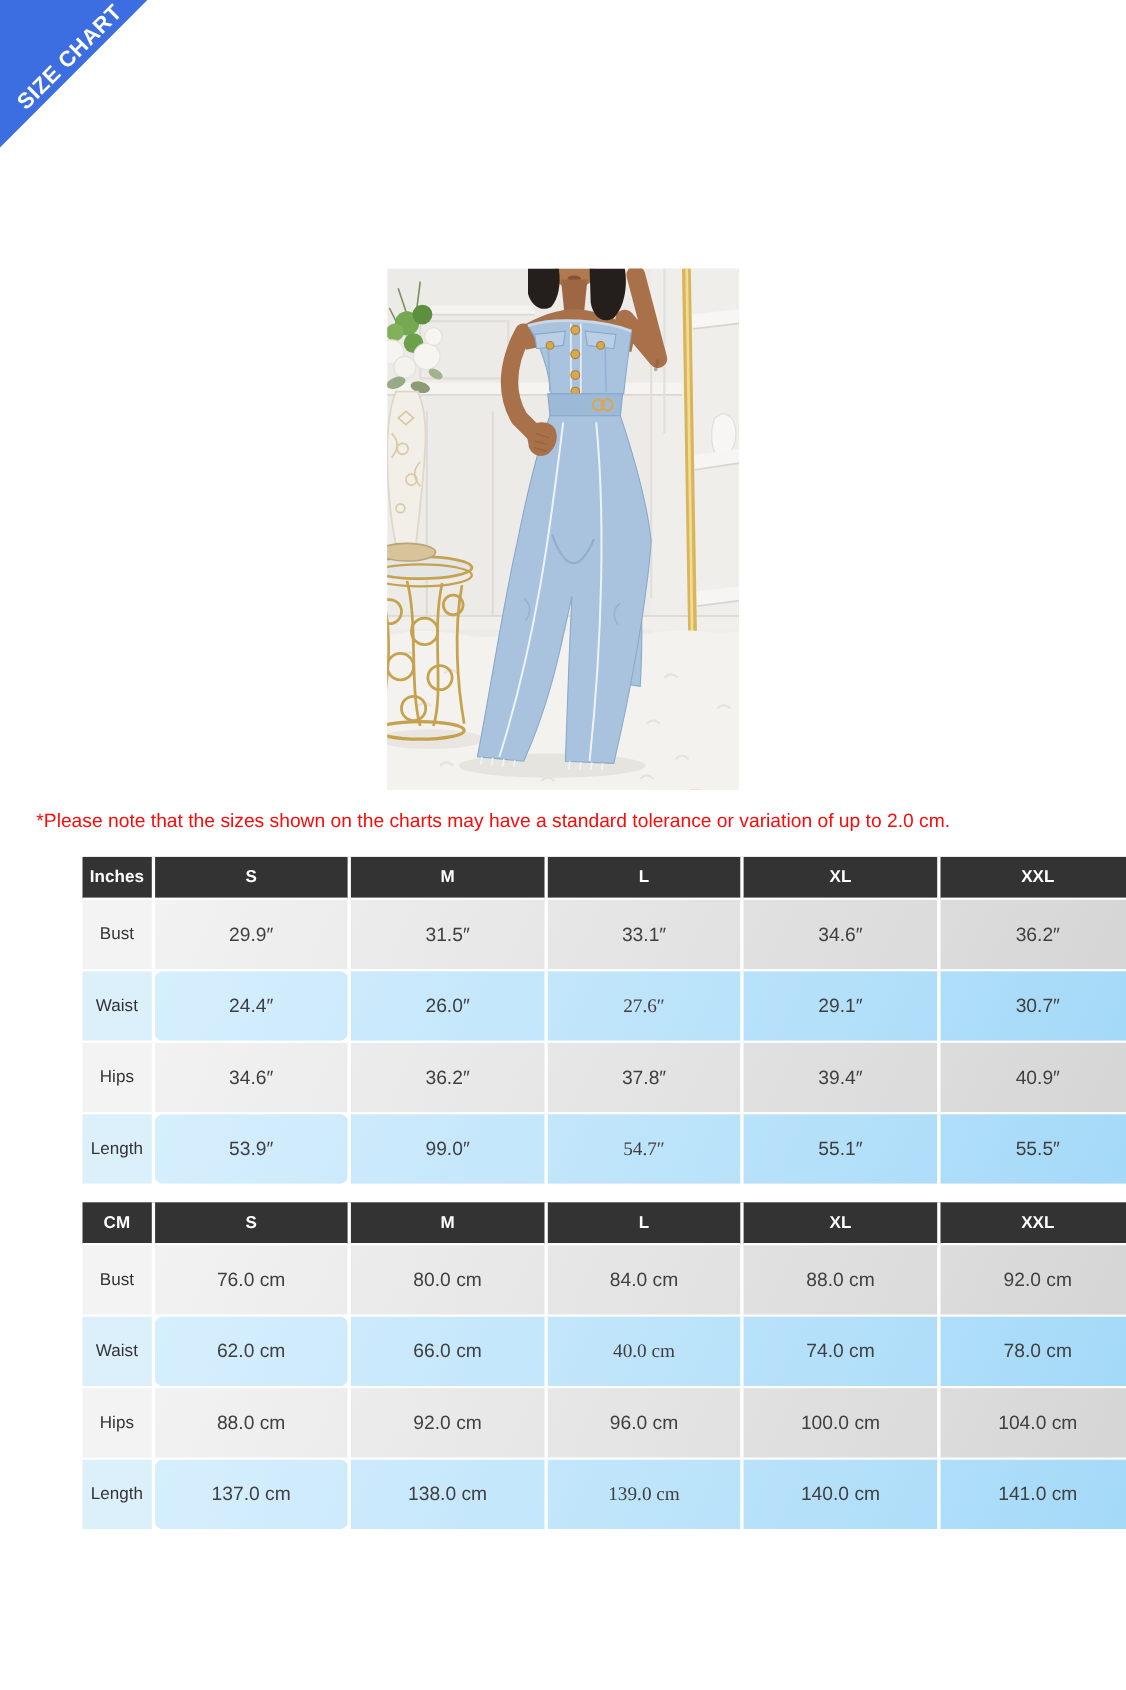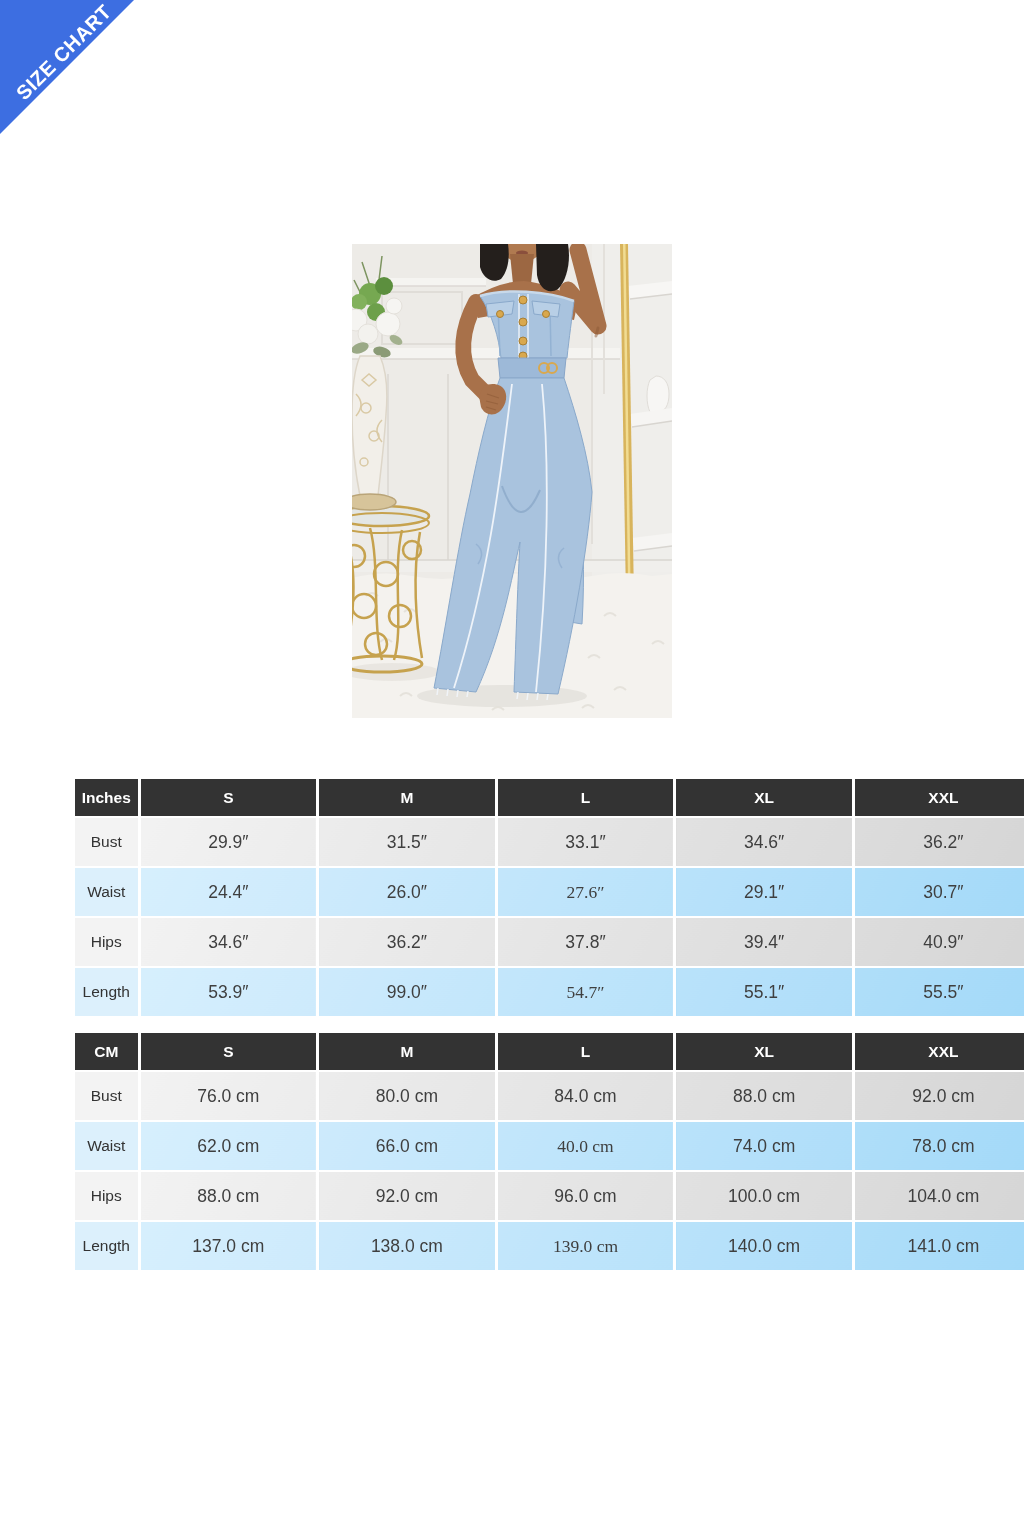--- a/index.html
+++ b/index.html
@@ -46,32 +46,32 @@
   .size-table col.c-label{width:64px;}
   .size-table th,.size-table td{
     border-right:3px solid #fff;border-bottom:2px solid #fff;
     text-align:center;vertical-align:middle;padding:0;
   }
   .size-table th:last-child,.size-table td:last-child{border-right:0;}
   .size-table thead th{
     background:var(--header-bg,#333);color:var(--header-text,#fff);
     font-size:15.5px;font-weight:700;height:38px;
   }
-  .size-table tbody td{height:50px;font-size:17.5px;color:#3f3f3f;}
+  .size-table tbody td{height:65px;font-size:17.5px;color:#3f3f3f;}
   .size-table tbody td.lbl{font-size:15.5px;color:#333;}
 
   .r-gray td.lbl{background:#f3f3f3;}
   .r-gray td:nth-child(2){background:linear-gradient(115deg,#f2f2f2,#ececec);}
   .r-gray td:nth-child(3){background:linear-gradient(115deg,#ececec,#e6e6e6);}
   .r-gray td:nth-child(4){background:linear-gradient(115deg,#e7e7e7,#e1e1e1);}
   .r-gray td:nth-child(5){background:linear-gradient(115deg,#e1e1e1,#dbdbdb);}
   .r-gray td:nth-child(6){background:linear-gradient(115deg,#dcdcdc,#d5d5d5);}
 
   .r-blue td.lbl{background:#dcf0fc;}
-  .r-blue td:nth-child(2){background:linear-gradient(115deg,#d6effd,#cdeafc);}
+  .r-blue td:nth-child(2){background:linear-gradient(115deg,#d6effd,#cdeafc);border-radius:12px;}
   .r-blue td:nth-child(3){background:linear-gradient(115deg,#cdeafc,#c2e6fb);}
   .r-blue td:nth-child(4){background:linear-gradient(115deg,#c3e6fb,#b8e2fa);font-family:Liberation Serif, serif;}
   .r-blue td:nth-child(5){background:linear-gradient(115deg,#b9e2fa,#aeddf9);}
   .r-blue td:nth-child(6){background:linear-gradient(115deg,#afdef9,#a3d9f8);}
 </style>
 </head>
 <body>
 
 <div class="page">
 
@@ -229,20 +229,21 @@
         <path d="M135,150 l12,4 M134,157 l12,3 M134,163 l10,3" stroke="#8d5a37" stroke-width="1.2" fill="none" opacity="0.6"></path>
       </g>
 
       <g>
         <path d="M128,0 L156,0 C158,14 156,27 149,35 C140,40 131,34 128,23 Z" fill="#241f1c"></path>
         <path d="M184,0 L216,0 C219,17 215,36 206,45 C196,51 187,44 185,31 Z" fill="#241f1c"></path>
       </g>
     </svg>
   </div>
 
+  <div class="note">*Please note that the sizes shown on the charts may have a standard tolerance or variation of up to 2.0 cm.</div>
 
   <div class="tables-wrap">
 
     <table class="size-table">
       <colgroup>
           <col class="c-label">
           <col>
           <col>
           <col>
           <col>

